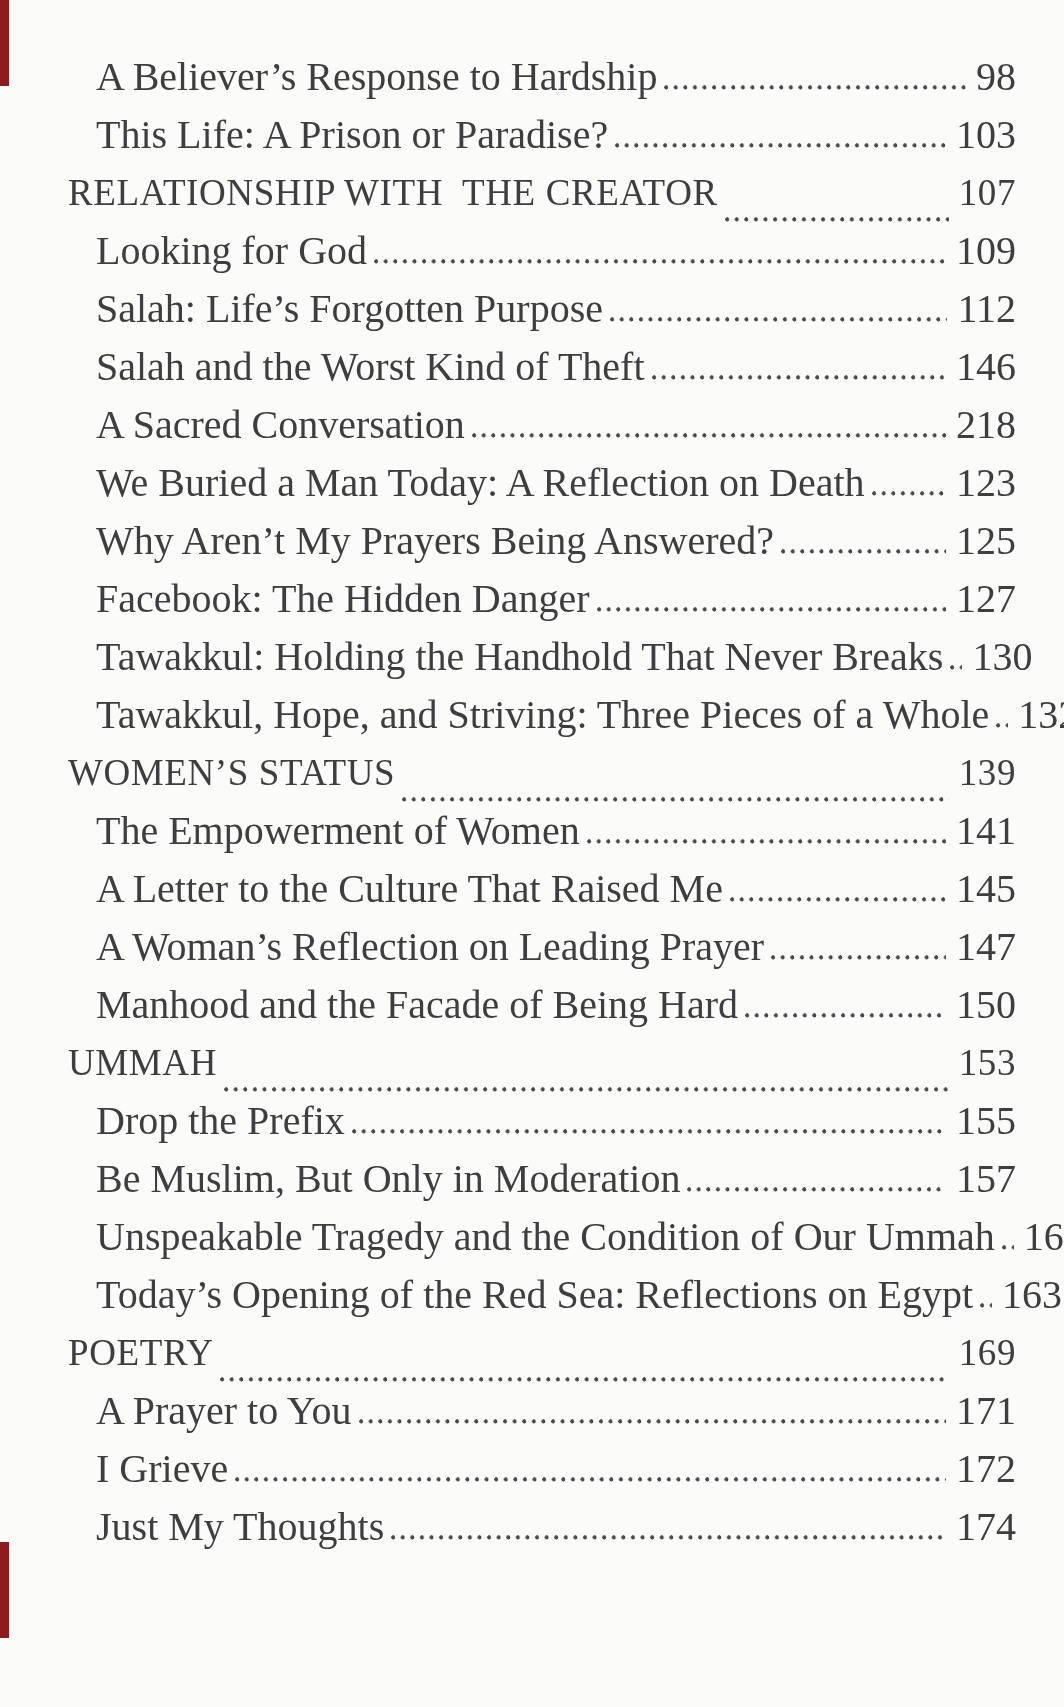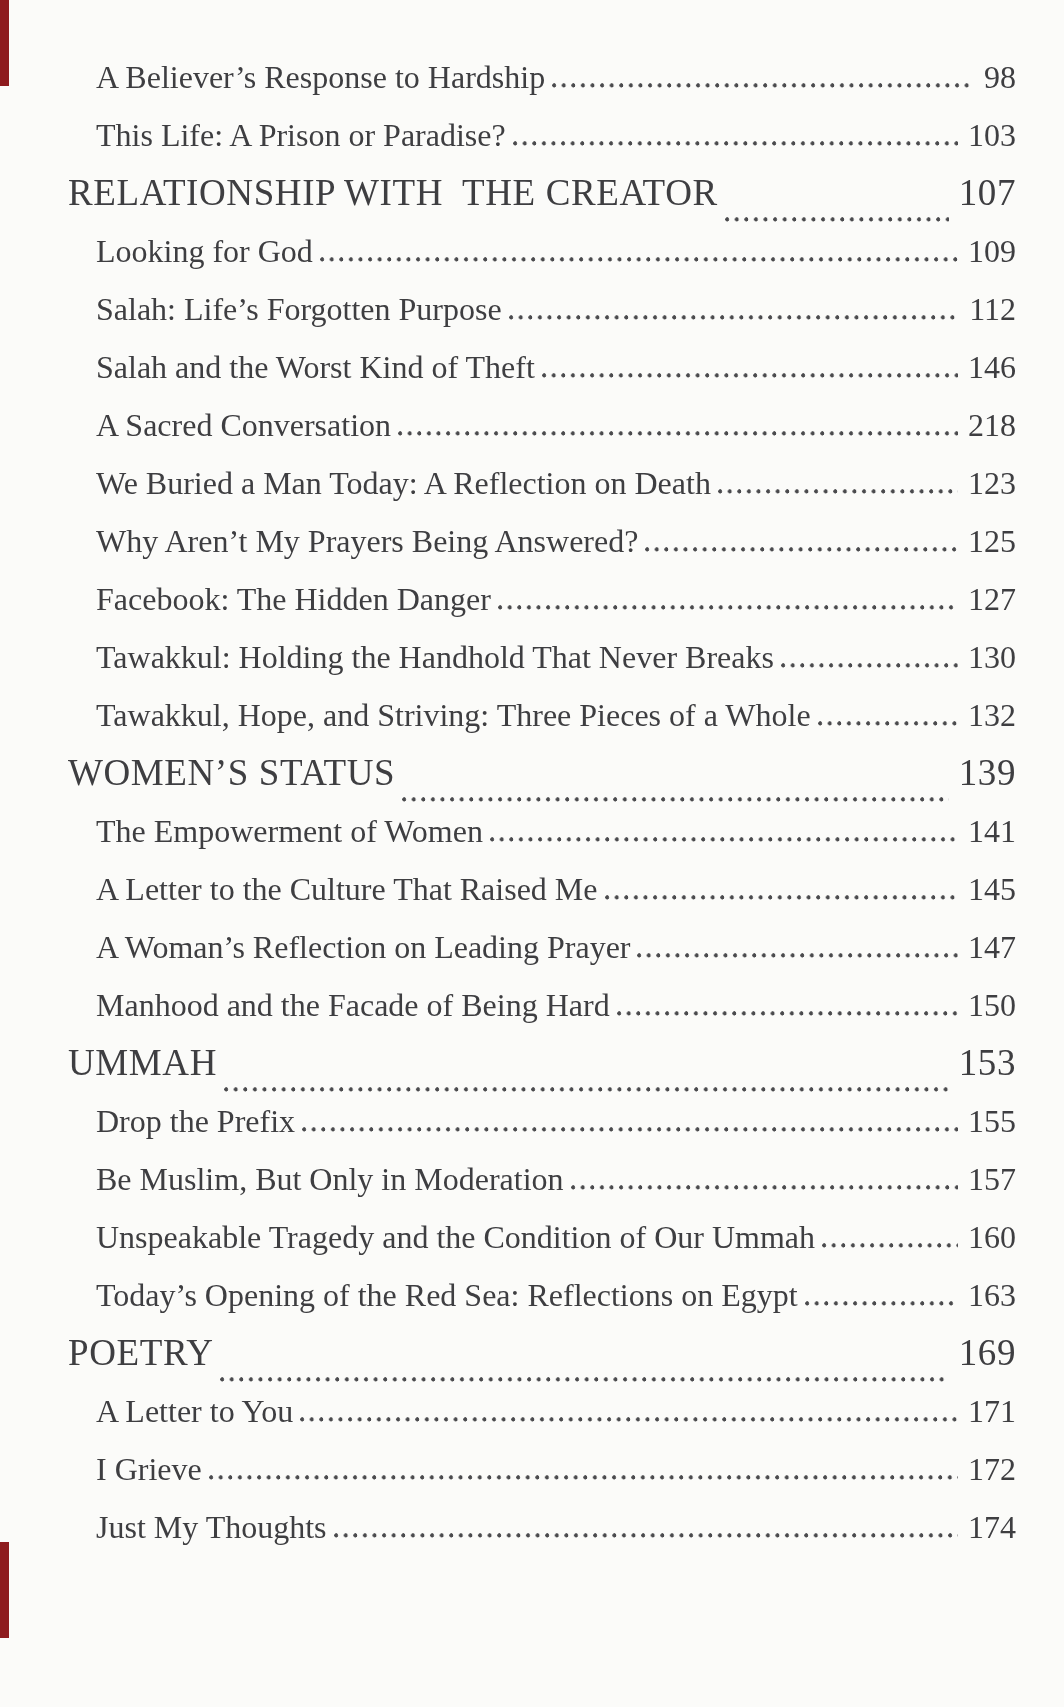--- a/index.html
+++ b/index.html
@@ -23,21 +23,21 @@
   }
   .toc-row {
     display: flex;
     align-items: baseline;
     height: 58px;
     padding-right: 48px;
     box-sizing: border-box;
   }
   .toc-row.entry {
     padding-left: 96px;
-    font-size: 32px;
+    font-size: 40px;
   }
   .toc-row.header {
     padding-left: 68px;
     font-size: 37px;
     letter-spacing: 0.6px;
     align-items: flex-end;
   }
   .toc-title {
     white-space: pre;
     line-height: 58px;
@@ -177,21 +177,21 @@
       <span class="toc-title">Today’s Opening of the Red Sea: Reflections on Egypt</span>
       <span class="dot-leader"></span>
       <span class="toc-page">163</span>
     </div>
     <div class="toc-row header">
       <span class="toc-title">POETRY</span>
       <span class="dot-leader"></span>
       <span class="toc-page">169</span>
     </div>
     <div class="toc-row entry">
-      <span class="toc-title">A Letter to You</span>
+      <span class="toc-title">A Prayer to You</span>
       <span class="dot-leader"></span>
       <span class="toc-page">171</span>
     </div>
     <div class="toc-row entry">
       <span class="toc-title">I Grieve</span>
       <span class="dot-leader"></span>
       <span class="toc-page">172</span>
     </div>
     <div class="toc-row entry">
       <span class="toc-title">Just My Thoughts</span>

